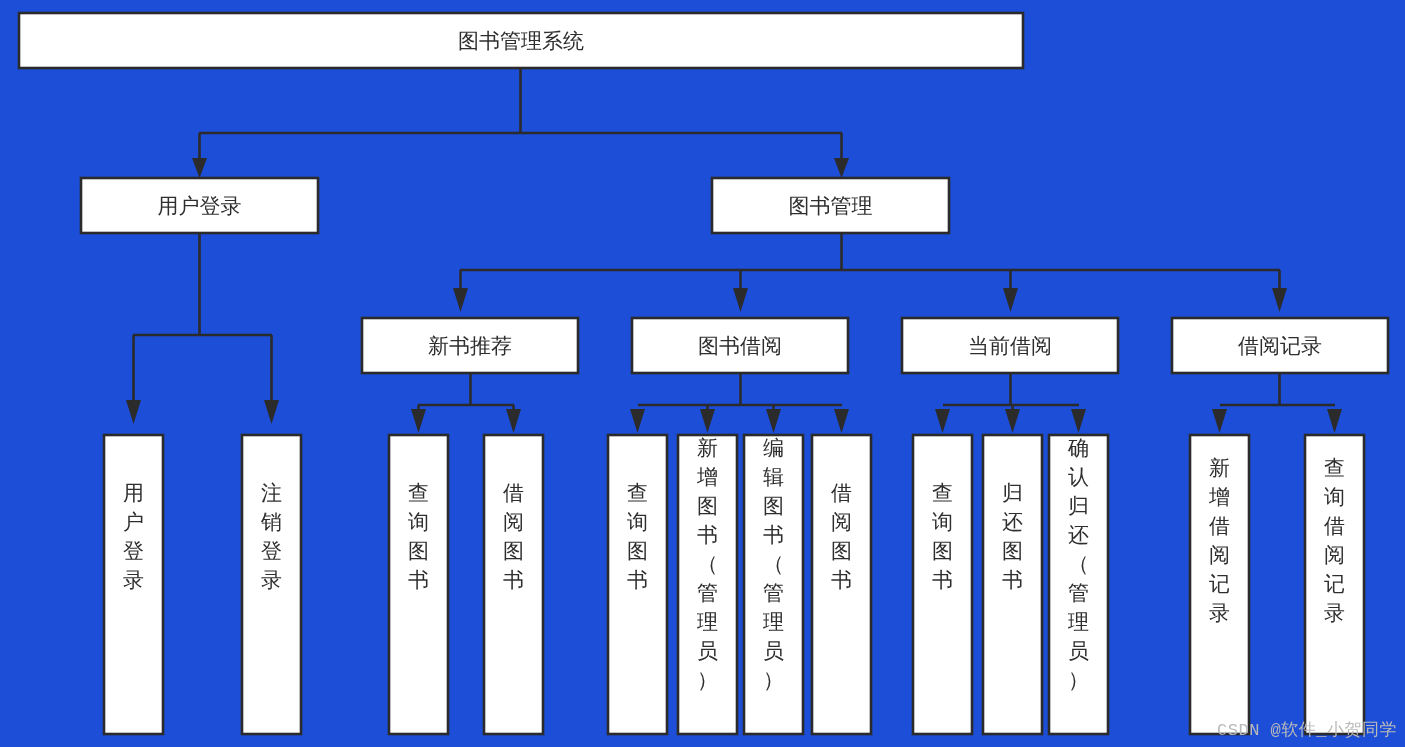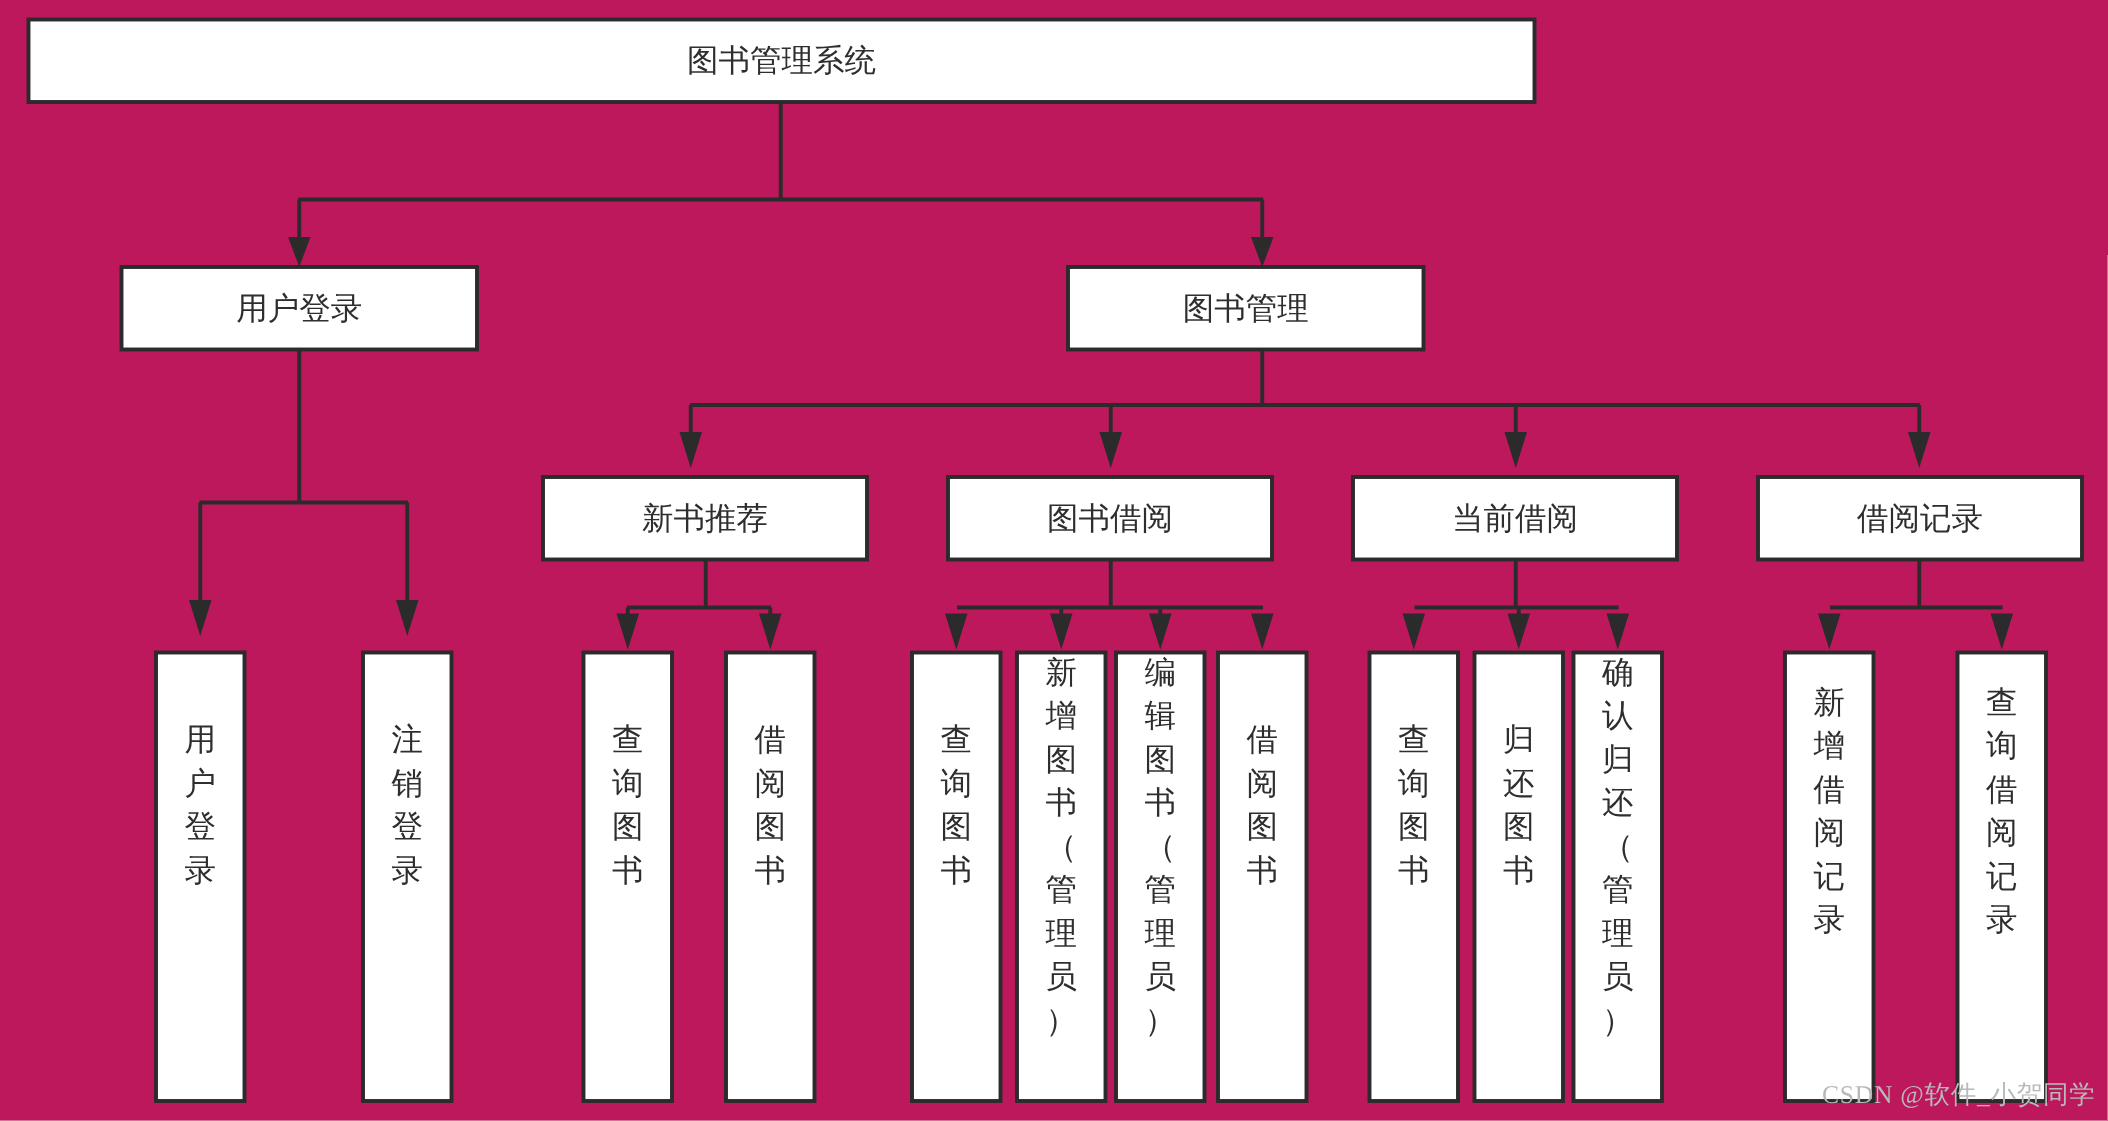--- a/index.html
+++ b/index.html
@@ -10,21 +10,21 @@
   body {
     width: 1405px;
     height: 747px;
     overflow: hidden;
     font-family: "Liberation Sans", "DejaVu Sans", sans-serif;
   }
   #diagram-root {
     position: relative;
     width: 1405px;
     height: 747px;
-    background: #be185d;
+    background: #1d4ed8;
   }
   svg#flowchart {
     display: block;
     width: 1405px;
     height: 747px;
   }
   .node-box {
     fill: #ffffff;
     stroke: #2b2b2b;
     stroke-width: 2.6;
@@ -49,21 +49,21 @@
   .node-label-vertical {
     fill: #2e2e2e;
     font-family: "Liberation Sans", "DejaVu Sans", sans-serif;
     font-size: 21px;
     text-anchor: middle;
   }
   .watermark {
     position: absolute;
     right: 8px;
     bottom: 6px;
-    font-family: Liberation Serif, serif;
+    font-family: Liberation Mono, monospace;
     font-size: 17px;
     color: #b9b9b9;
     letter-spacing: 0.5px;
     white-space: nowrap;
     pointer-events: none;
   }
 </style>
 </head>
 <body>
 

